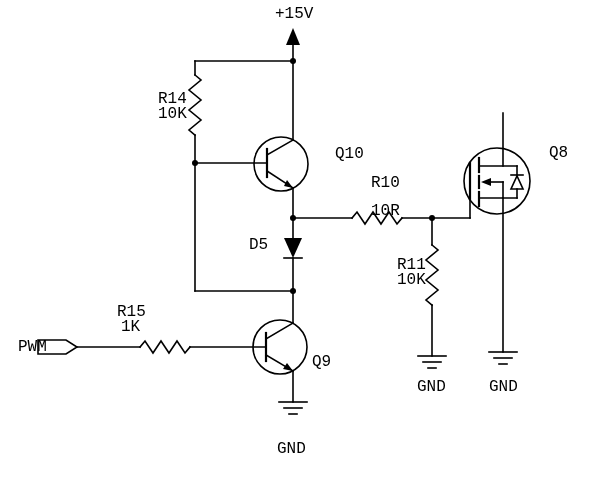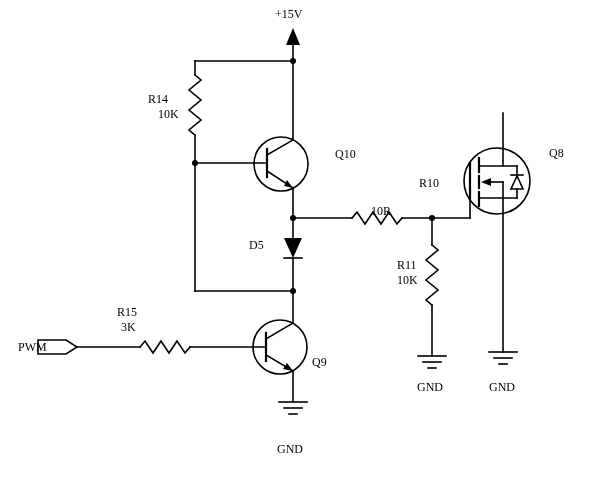--- a/index.html
+++ b/index.html
@@ -15,26 +15,25 @@
     overflow: hidden;
     font-family: "Liberation Mono", "DejaVu Sans Mono", monospace;
   }
   #schematic svg {
     position: absolute;
     left: 0;
     top: 0;
   }
   .lbl {
     position: absolute;
-    font-size: 12px;
+    font-size: 16px;
     line-height: 14px;
     color: #000;
     white-space: nowrap;
     letter-spacing: 0;
-    font-family: Liberation Serif, serif;
   }
 </style>
 </head>
 <body>
 
 <div id="schematic">
 
   <svg width="608" height="478" viewBox="0 0 608 478">
     <g stroke="#000000" stroke-width="1.6" fill="none" stroke-linecap="square">
 
@@ -146,30 +145,30 @@
     <g fill="#000000" stroke="none">
       <circle cx="293" cy="61" r="3"></circle>
       <circle cx="195" cy="163" r="3"></circle>
       <circle cx="293" cy="218" r="3"></circle>
       <circle cx="432" cy="218" r="3"></circle>
       <circle cx="293" cy="291" r="3"></circle>
     </g>
   </svg>
 
   <div class="lbl" style="left:275px; top:7px;">+15V</div>
-  <div class="lbl" style="left:148px; top:92px;">R14</div>
+  <div class="lbl" style="left:158px; top:92px;">R14</div>
   <div class="lbl" style="left:158px; top:107px;">10K</div>
   <div class="lbl" style="left:335px; top:147px;">Q10</div>
-  <div class="lbl" style="left:371px; top:176px;margin-left:48px;">R10</div>
+  <div class="lbl" style="left:371px; top:176px;">R10</div>
   <div class="lbl" style="left:371px; top:204px;">10R</div>
   <div class="lbl" style="left:549px; top:146px;">Q8</div>
   <div class="lbl" style="left:249px; top:238px;">D5</div>
   <div class="lbl" style="left:397px; top:258px;">R11</div>
   <div class="lbl" style="left:397px; top:273px;">10K</div>
   <div class="lbl" style="left:117px; top:305px;">R15</div>
-  <div class="lbl" style="left:121px; top:320px;">3K</div>
+  <div class="lbl" style="left:121px; top:320px;">1K</div>
   <div class="lbl" style="left:18px;   top:340px;">PWM</div>
   <div class="lbl" style="left:312px; top:355px;">Q9</div>
   <div class="lbl" style="left:277px; top:442px;">GND</div>
   <div class="lbl" style="left:417px; top:380px;">GND</div>
   <div class="lbl" style="left:489px; top:380px;">GND</div>
 
 </div>
 
 </body></html>

